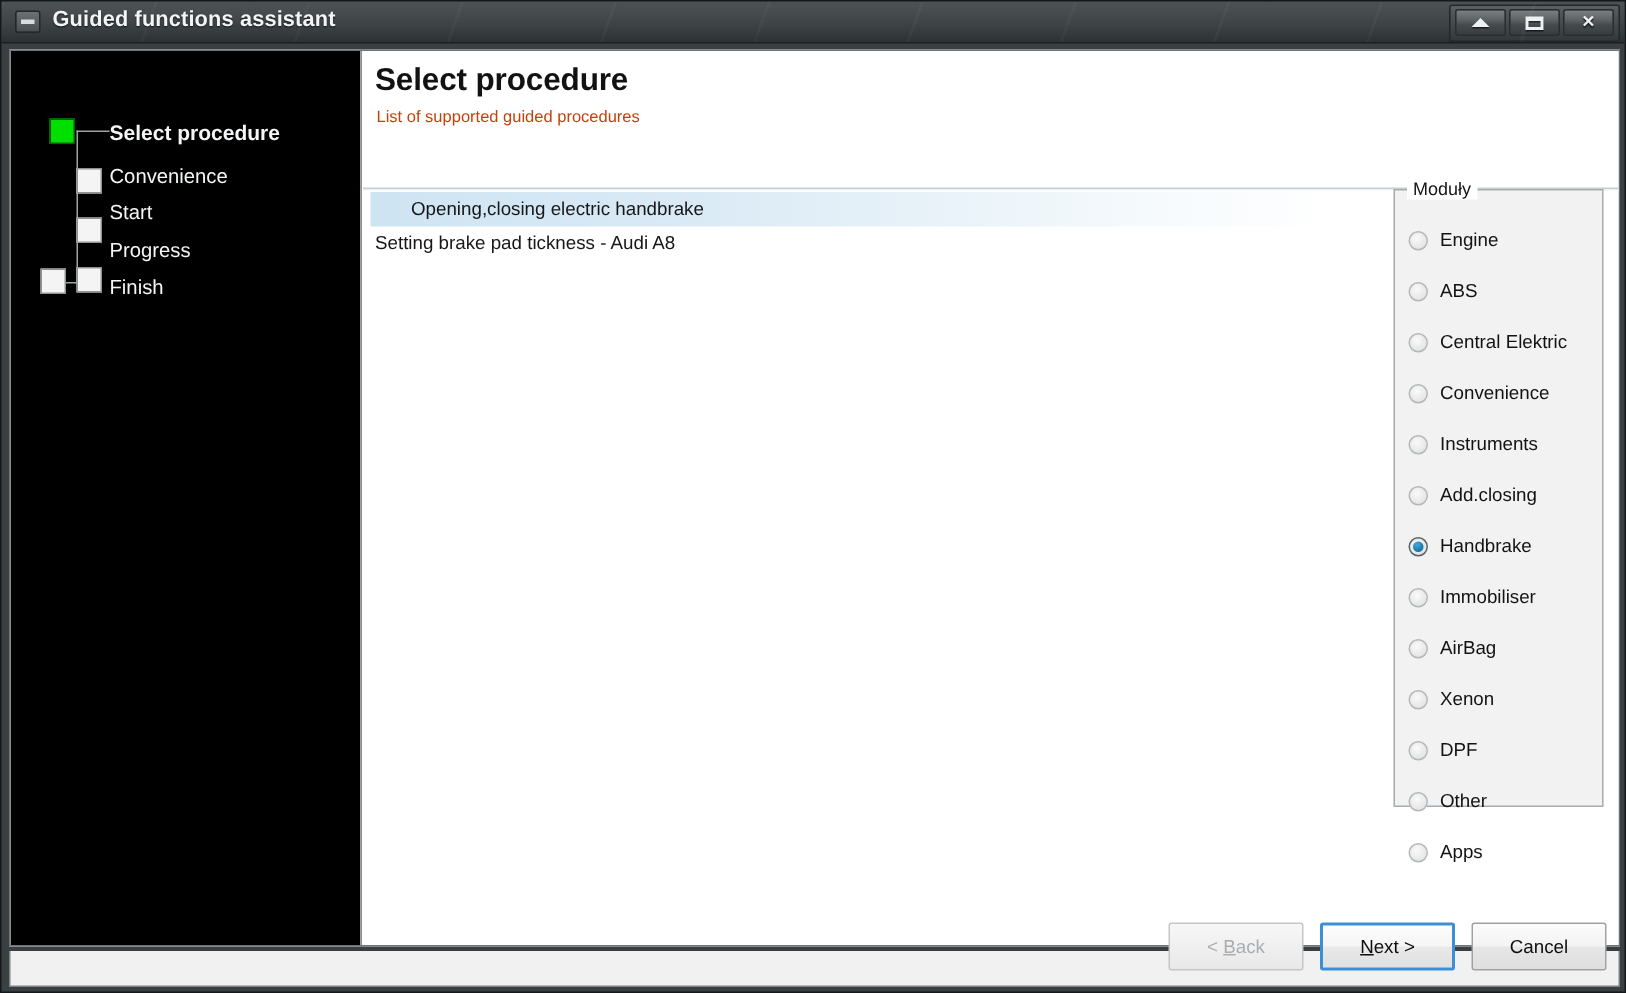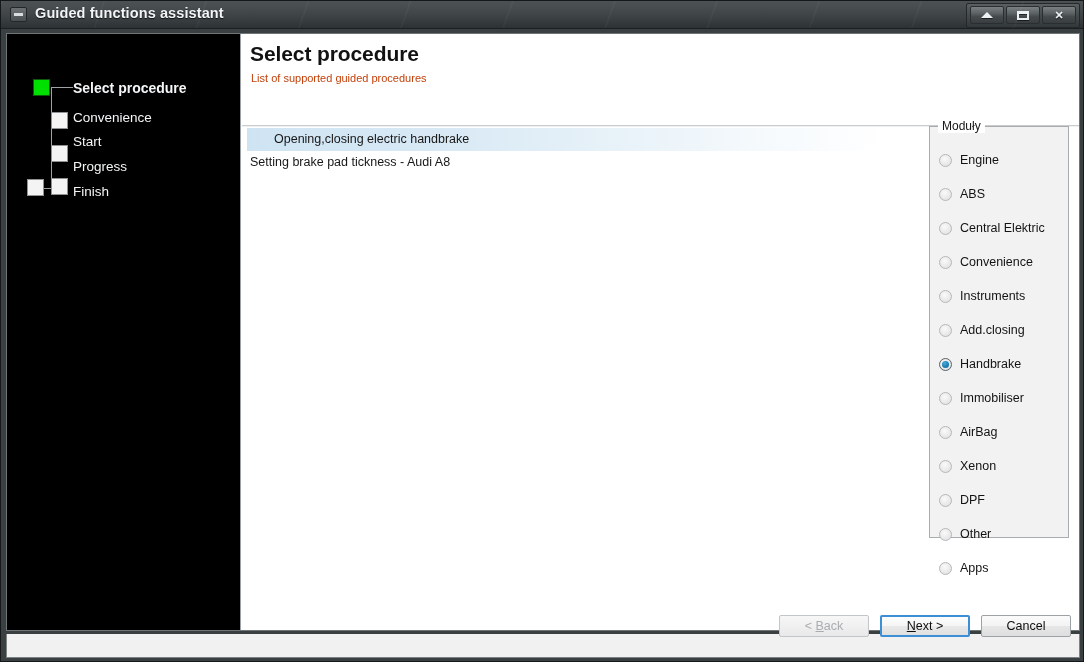--- a/index.html
+++ b/index.html
@@ -302,21 +302,21 @@
   }
   .btnbar {
     position: absolute;
     right: 12px; top: 614px;
     display: flex;
     gap: 11px;
     z-index: 5;
   }
   .btn {
     width: 90px;
-    height: 22px;
+    height: 32px;
     font-size: 12.5px;
     color: #0e0e0e;
     background: linear-gradient(180deg, #fbfbfb 0%, #f3f3f3 48%, #e6e6e6 52%, #dedede 100%);
     border: 1px solid #9ea2a5;
     border-radius: 2px;
     display: flex;
     align-items: center;
     justify-content: center;
     box-sizing: border-box;
     white-space: nowrap;

